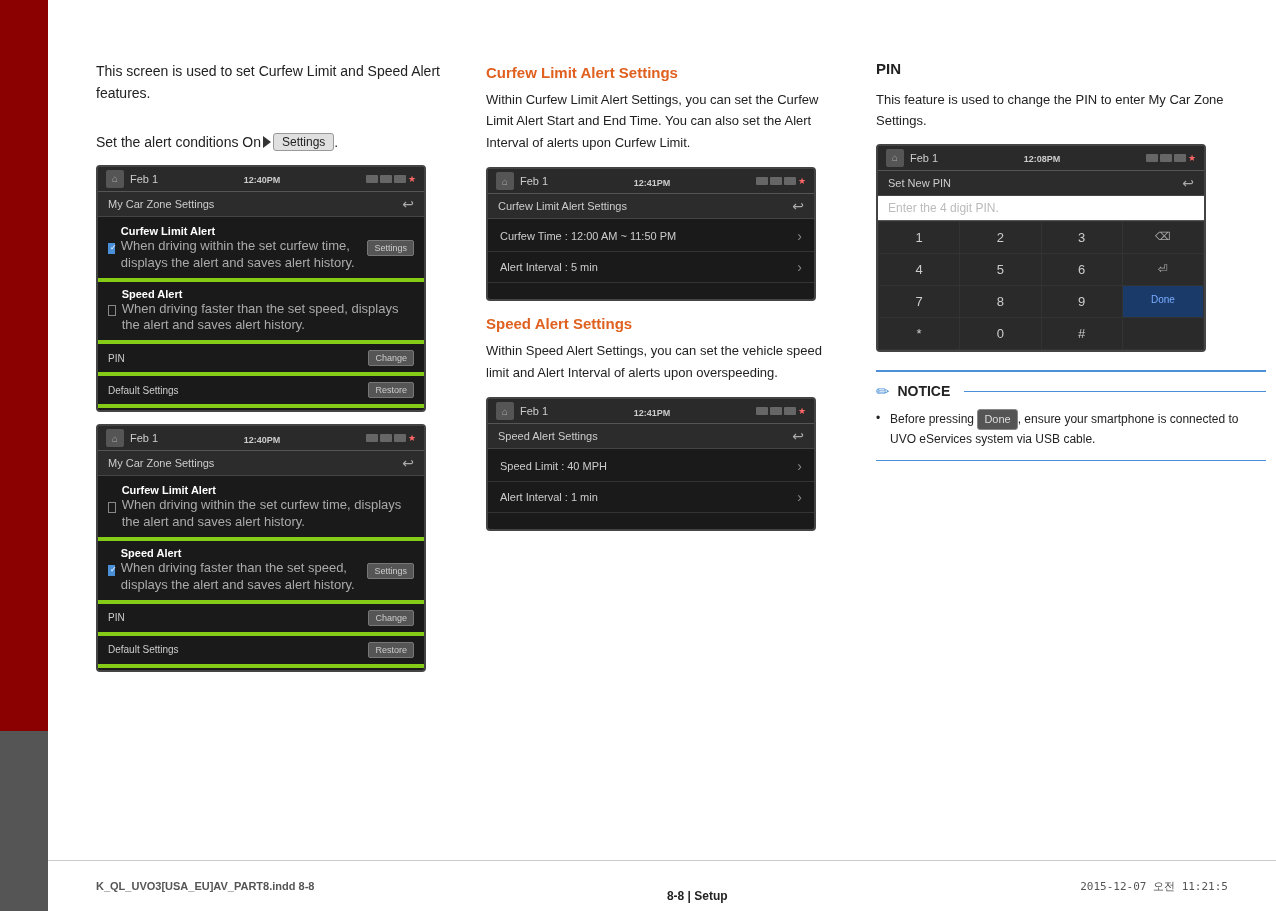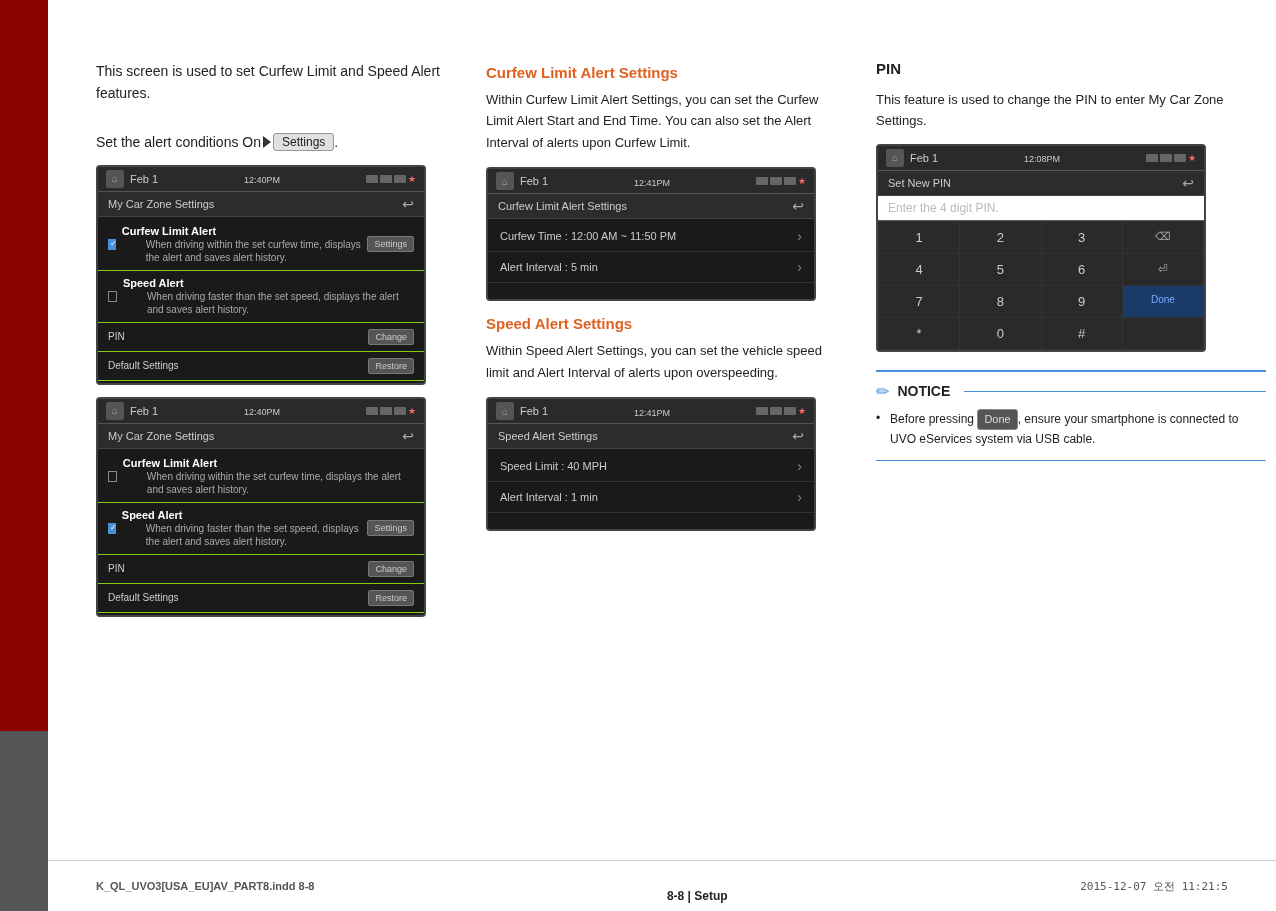--- a/index.html
+++ b/index.html
@@ -108,36 +108,36 @@
     }
     .device-title {
       color: #ccc;
       font-size: 11px;
     }
     .device-time {
       color: #fff;
       font-size: 13px;
       font-weight: bold;
     }
-    .device-time span { font-size: 9px; font-weight: normal; color: #ccc; }
+    .device-time span { font-size: 9px; font-weight: bold; color: #ccc; }
     .device-icons {
       display: flex; gap: 2px; align-items: center;
     }
     .icon-box {
       width: 12px; height: 8px;
       background: #666;
       border-radius: 1px;
     }
 
     .device-row {
       display: flex;
       align-items: center;
       justify-content: space-between;
       padding: 6px 10px;
-      border-bottom: 1px solid #84cc16;
+      border-bottom: 4px solid #84cc16;
       color: #ccc;
       font-size: 10px;
     }
     .device-row .checkbox {
       width: 11px; height: 11px;
       border: 1px solid #888;
       margin-right: 6px;
       display: inline-block;
       vertical-align: middle;
       background: transparent;
@@ -149,21 +149,21 @@
     }
     .device-row .checkbox.checked::after {
       content: '✓';
       color: #fff;
       font-size: 8px;
       position: absolute;
       top: -1px; left: 1px;
     }
     .row-label { display: flex; align-items: center; }
     .row-label strong { color: #fff; font-size: 11px; }
-    .row-label .sub { color: #aaa; font-size: 10px; display: block; margin-top: 1px; line-height: 1.3; margin-left: 24px; }
+    .row-label .sub { color: #aaa; font-size: 13px; display: block; margin-top: 1px; line-height: 1.3; }
     .row-right-btn {
       background: #555;
       border: 1px solid #777;
       border-radius: 2px;
       color: #ccc;
       font-size: 9px;
       padding: 2px 6px;
     }
     .device-body { padding: 2px 0; }
 

